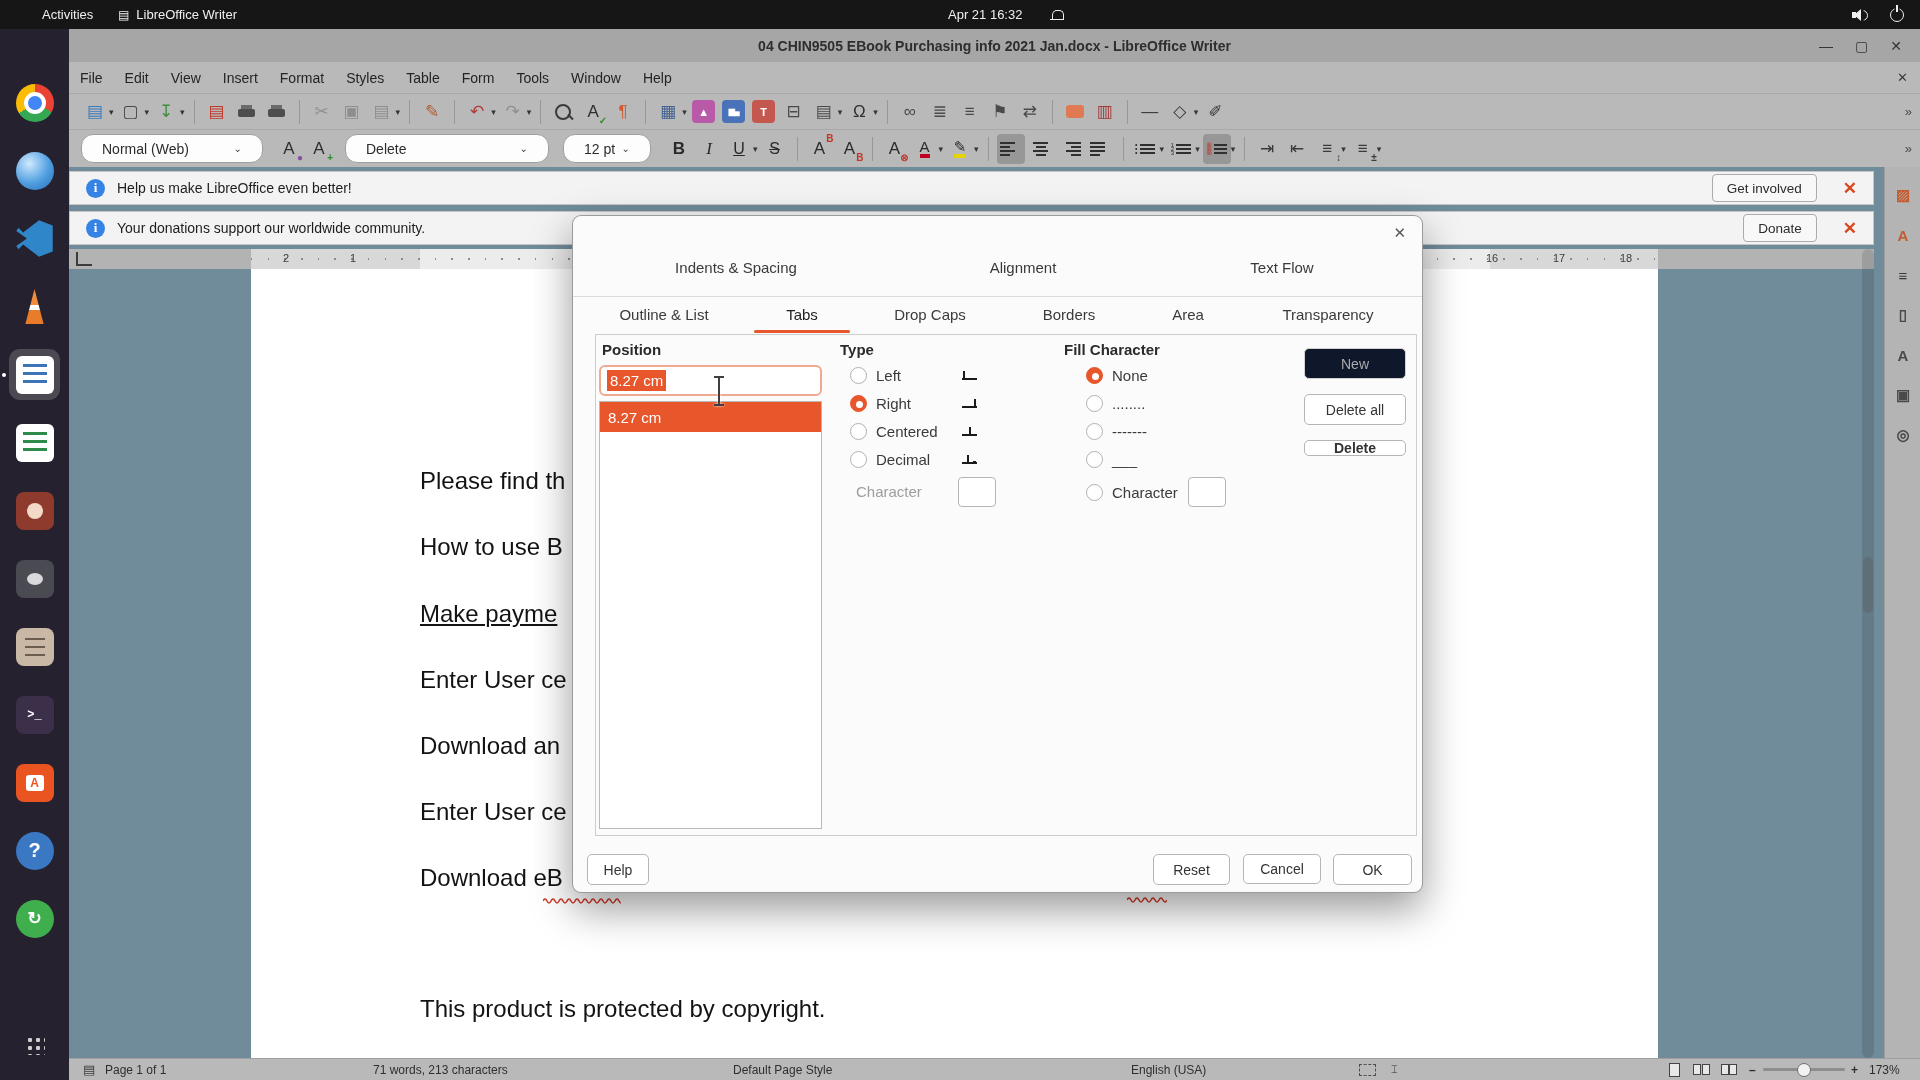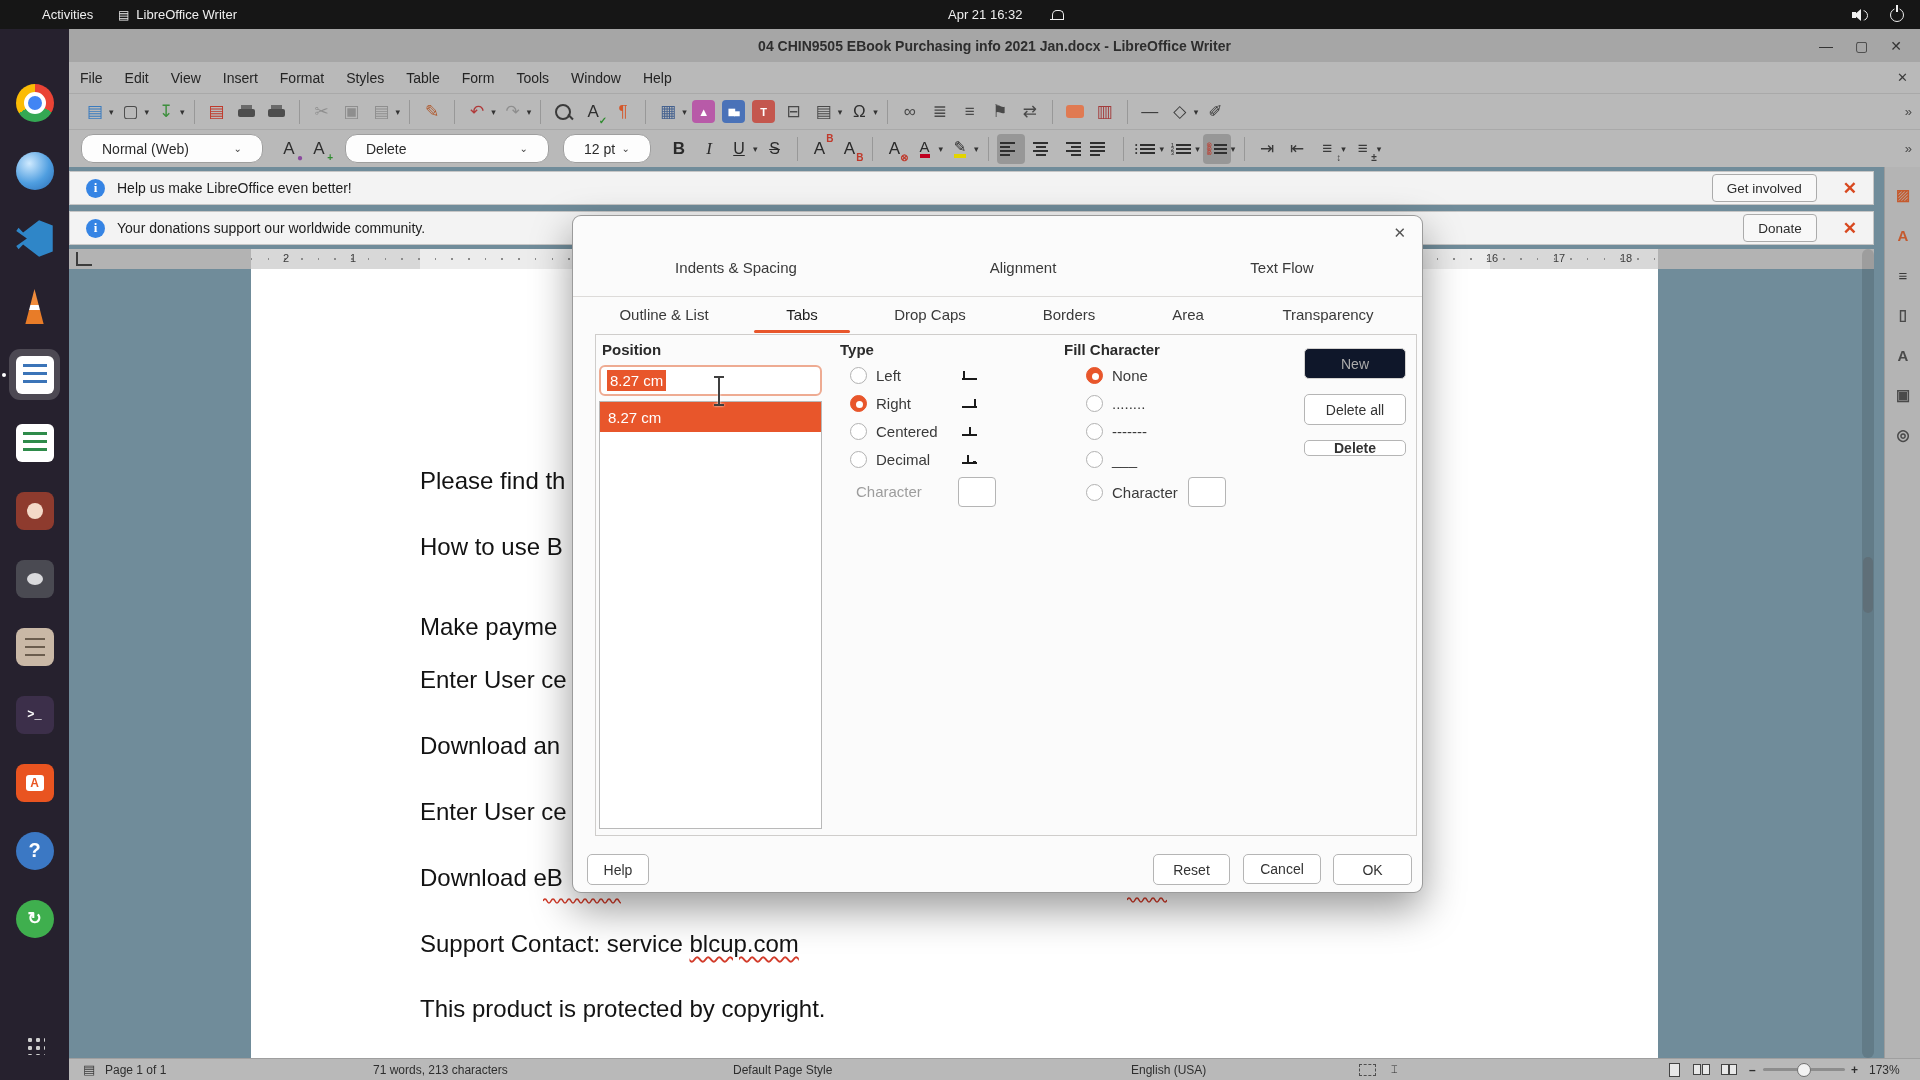--- a/index.html
+++ b/index.html
@@ -581,26 +581,25 @@
       <span class="rnum" style="left: 102px;">1</span>
       <span class="rnum" style="left: 1241px;">16</span>
       <span class="rnum" style="left: 1308px;">17</span>
       <span class="rnum" style="left: 1375px;">18</span>
     </div>
 </div>
 
 <div id="page">
     <div class="docline" style="top: 198px;"><span>Please find th</span></div>
     <div class="docline" style="top: 264px;"><span>How to use B</span></div>
-    <div class="docline" style="top: 344px;"><span>Make payme</span></div>
+    <div class="docline" style="top: 331px; text-decoration: underline;"><span>Make payme</span></div>
     <div class="docline" style="top: 397px;"><span>Enter User ce</span></div>
     <div class="docline" style="top: 463px;"><span>Download an</span></div>
     <div class="docline" style="top: 529px;"><span>Enter User ce</span></div>
     <div class="docline" style="top: 595px;"><span>Download eB</span></div>
-    <div class="docline" style="top: 661px;"><span>Support Contact: service </span><span class="misspell">blcup.com</span></div>
     <div class="docline" style="top: 726px;"><span>This product is protected by copyright.</span></div>
   </div>
 
 <div id="vscroll">
   <div class="h" style="top:308px;height:56px"></div>
 </div>
 
 <div id="sidestrip">
     <span class="sideico" style="top: 14px; color: rgb(197, 90, 46);">▨</span>
     <span class="sideico" style="top: 54px; color: rgb(197, 90, 46);">A</span>

